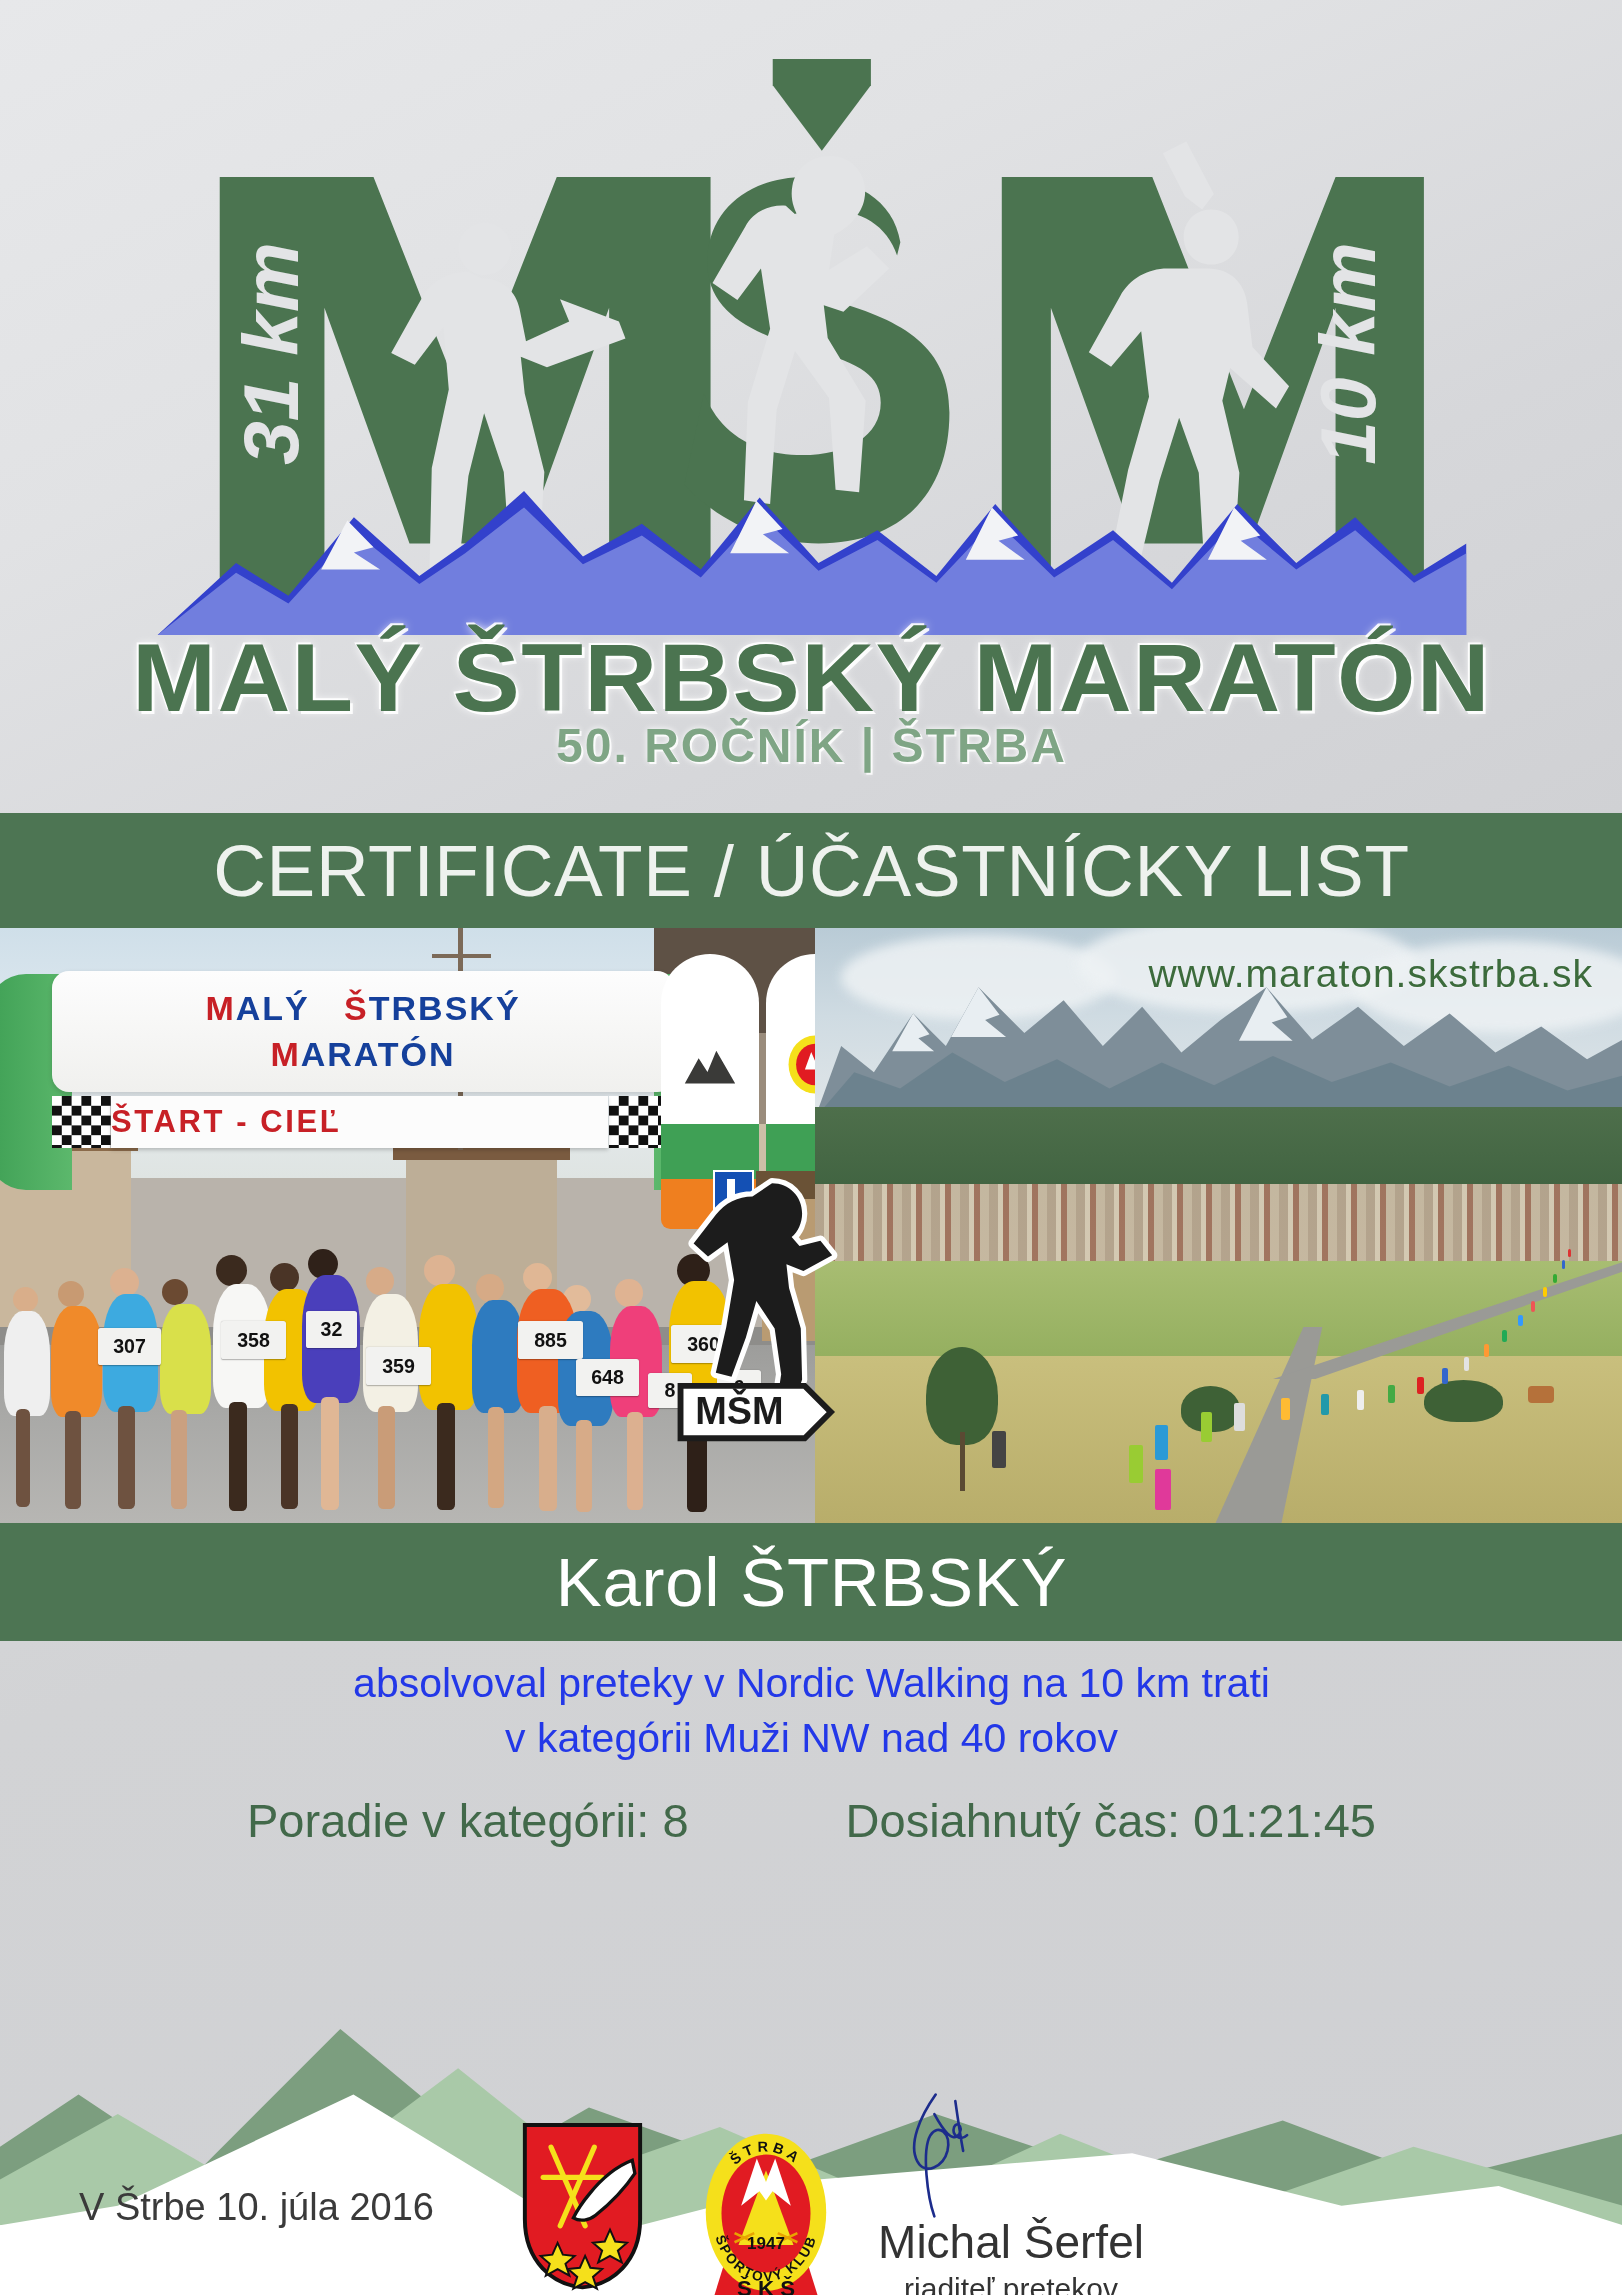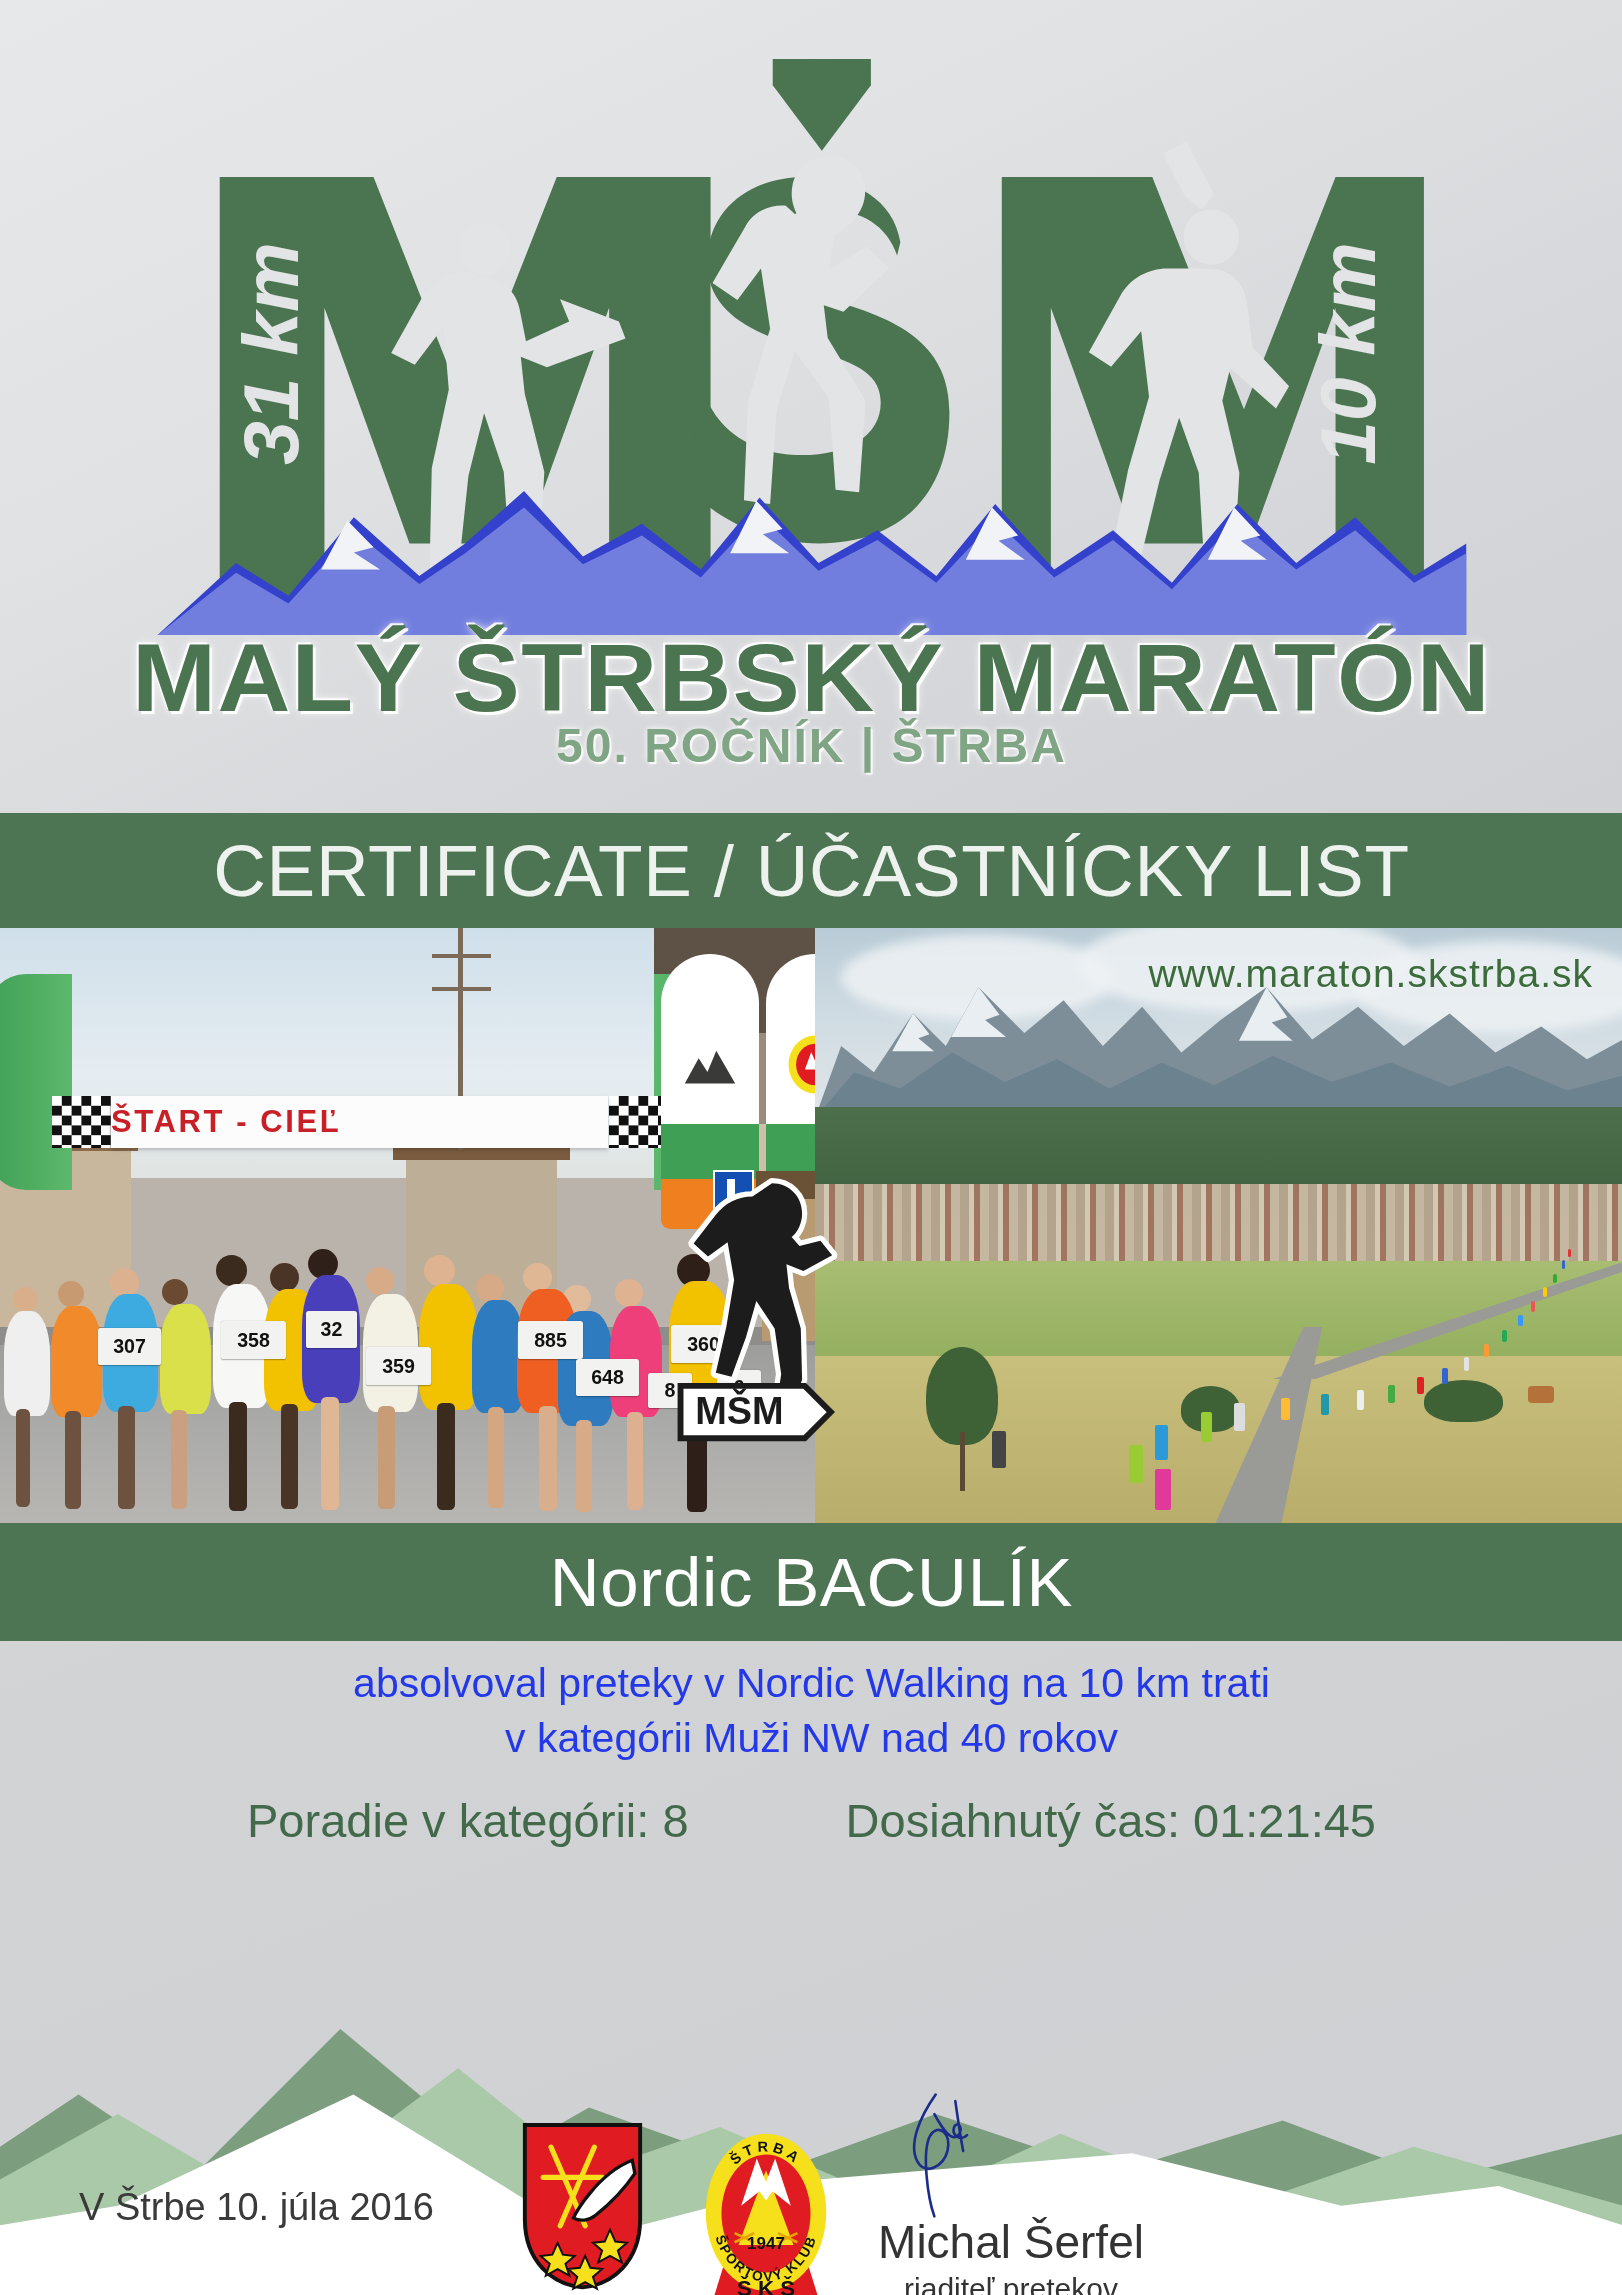--- a/index.html
+++ b/index.html
@@ -277,20 +277,29 @@
 
       <div style="position:absolute;left:458px;top:0;width:5.2px;height:222px;background:#7c6a58;"></div>
       <div style="position:absolute;left:432px;top:26px;width:59px;height:3.9px;background:#7c6a58;"></div>
       <div style="position:absolute;left:432px;top:59px;width:59px;height:3.9px;background:#7c6a58;"></div>
 
       <div class="pl-road"></div>
       <div class="pl-road-shoulder"></div>
 
       <div class="arch-left"></div>
       <div class="arch-right"></div>
+      <div class="arch-top">
+        <div class="arch-t1">
+          <span class="ar-red">M</span><span class="ar-blue">ALÝ</span>&nbsp;&nbsp;
+          <span class="ar-red">Š</span><span class="ar-blue">TRBSKÝ</span>
+        </div>
+        <div class="arch-t2">
+          <span class="ar-red">M</span><span class="ar-blue">ARATÓN</span>
+        </div>
+      </div>
       <div class="checker l"></div>
       <div class="checker r"></div>
       <div class="arch-banner">
         <span class="t">ŠTART - CIEĽ</span>
       </div>
 
       <div class="flag f1">
         <svg class="emb" viewBox="0 0 100 100">
           <path d="M10 80 L32 40 L46 62 L60 28 L90 80 Z" fill="#3a3a38"></path>
         </svg>
@@ -445,21 +454,21 @@
                  -26 -10 4 36 18 62 2 78 -20 62 -22 -4 10 -66 -10 -70 -28 -42 -16 56 -22 60
                  -24 -6 16 -70 12 -72 -10 -58 -30 22 -22 -20 34 -44 c14 -18 34 -28 56 -28 Z" fill="#1c1c1c"></path>
 
         <path d="M10 330 L200 330 L240 370 L200 410 L10 410 Z" fill="#ffffff" stroke="#1c1c1c" stroke-width="9"></path>
         <text x="100" y="388" text-anchor="middle" font-family="Liberation Sans, sans-serif" font-size="58" font-weight="bold" fill="#1c1c1c">MŠM</text>
       </g>
     </svg>
   </div>
 
   <div id="name-banner">
-    <span class="txt">Nordic BACULÍK</span>
+    <span class="txt">Karol ŠTRBSKÝ</span>
   </div>
 
   <div id="desc">
     <div>absolvoval preteky v Nordic Walking na 10 km trati</div>
     <div>v kategórii Muži NW nad 40 rokov</div>
   </div>
 
   <div id="results">
     <div>
       <span>Poradie v kategórii:</span>

